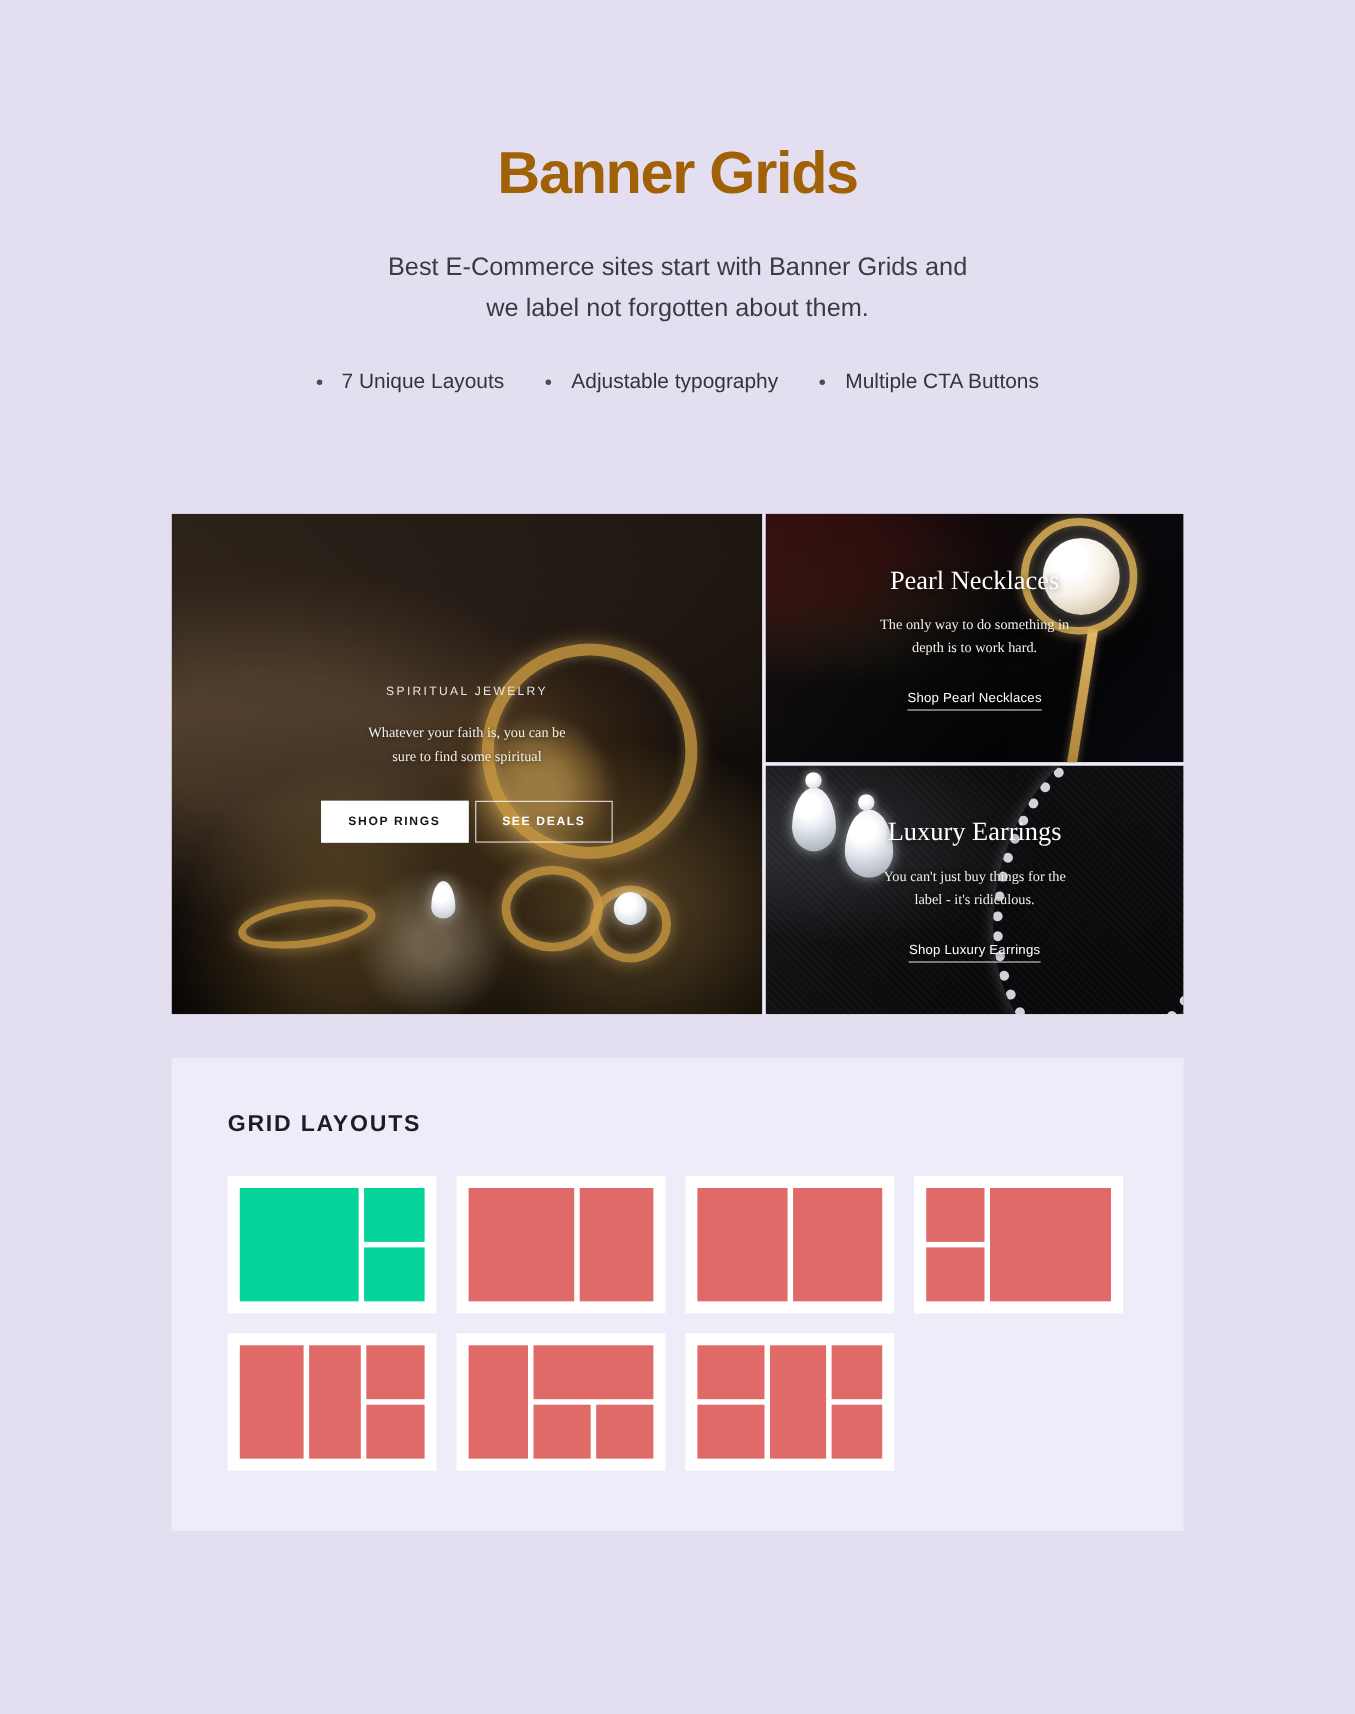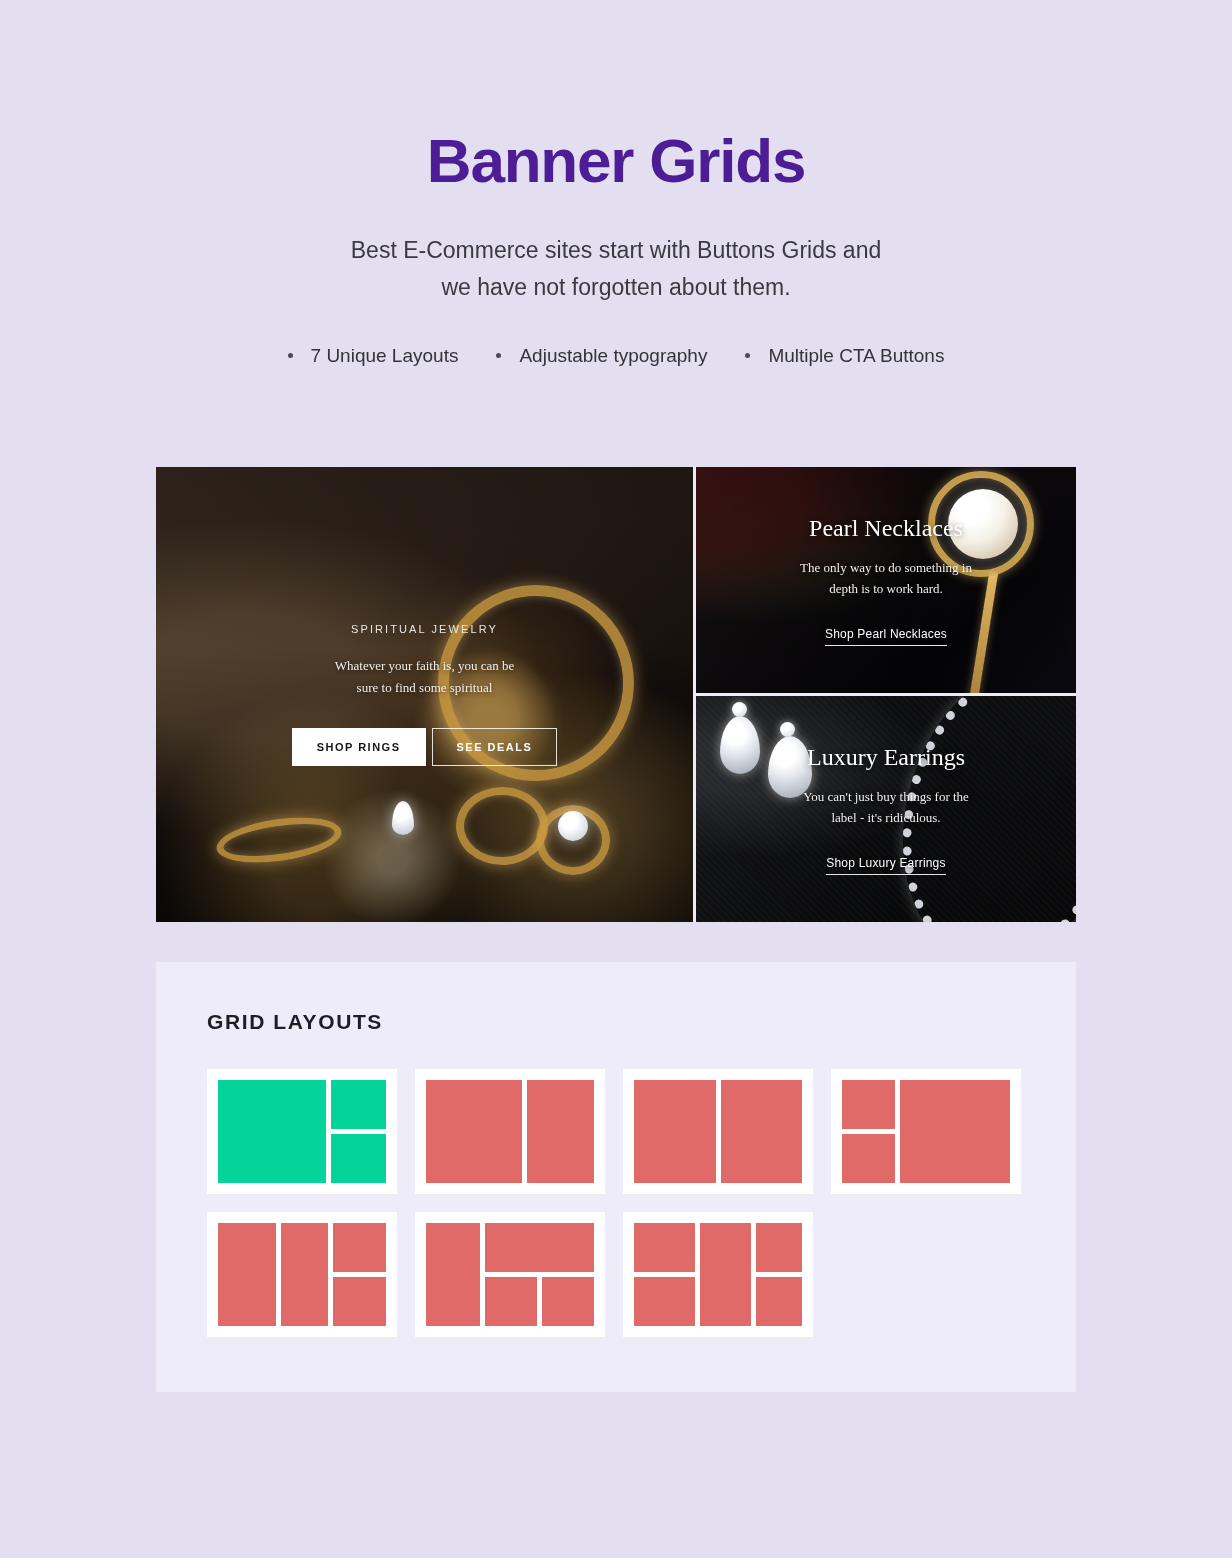--- a/index.html
+++ b/index.html
@@ -8,22 +8,22 @@
     width: 1232px; height: 1558px;
     background: #e3dff0;
     font-family: "Liberation Sans", sans-serif;
     overflow: hidden;
   }
   .page { position: relative; width: 1232px; height: 1558px; }
 
   
   .hero { padding-top: 130px; text-align: center; }
   .hero-title {
-    font-size: 62px; font-weight: 700; letter-spacing: -1.2px;
-    color: #4c1d95; line-height: 1.0;
+    font-size: 54px; font-weight: 700; letter-spacing: -1.2px;
+    color: #a16207; line-height: 1.0;
   }
   .hero-sub {
     margin-top: 40px; font-size: 23px; color: #3a3a42;
     line-height: 1.62; font-weight: 400;
   }
   .hero-features {
     margin-top: 38px; display: flex; justify-content: center;
     align-items: flex-end; gap: 0;
   }
   .feat {
@@ -220,22 +220,22 @@
   .l7 .c-a { flex: 1.25; } .l7 .c-b { flex: 1.05; } .l7 .c-c { flex: 0.95; }
 </style>
 </head>
 <body>
 
 <div class="page">
 
   <div class="hero">
     <h1 class="hero-title">Banner Grids</h1>
     <div class="hero-sub">
-      <div>Best E-Commerce sites start with Buttons Grids and</div>
-      <div>we have not forgotten about them.</div>
+      <div>Best E-Commerce sites start with Banner Grids and</div>
+      <div>we label not forgotten about them.</div>
     </div>
     <div class="hero-features">
       <span class="feat">
         <i class="dot"></i>
         <span>7 Unique Layouts</span>
       </span>
       <span class="feat">
         <i class="dot"></i>
         <span>Adjustable typography</span>
       </span>

